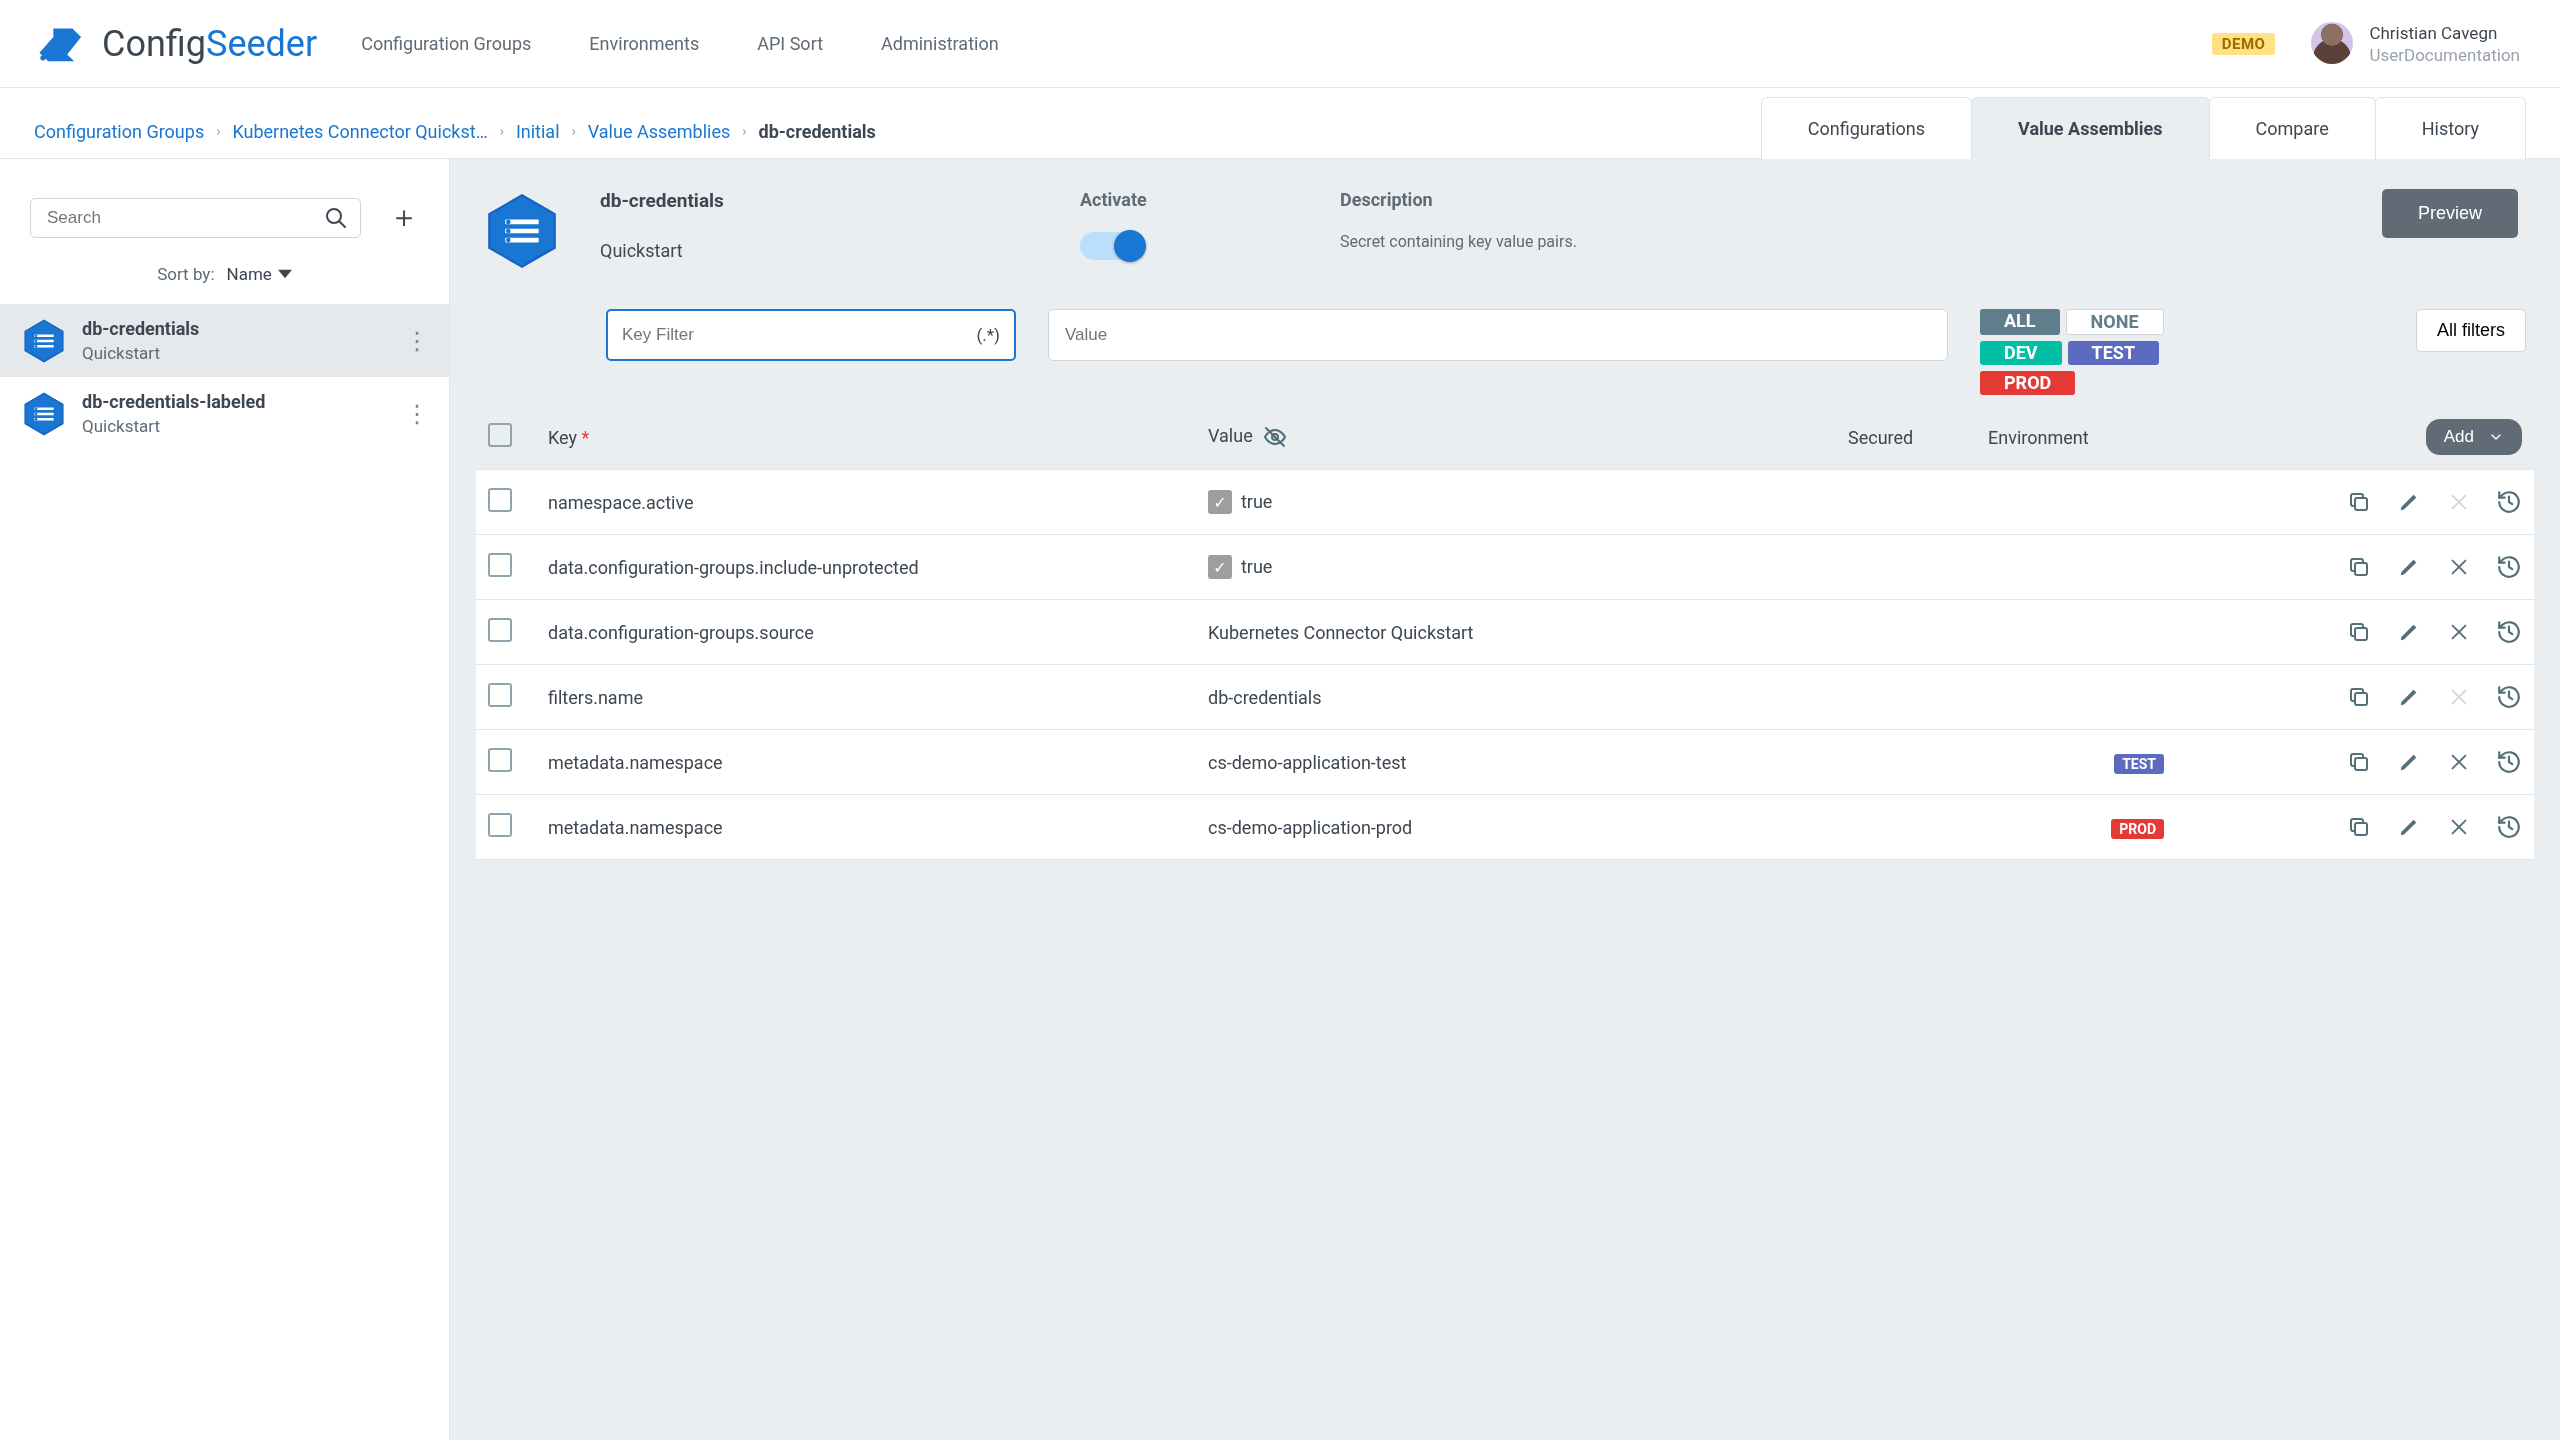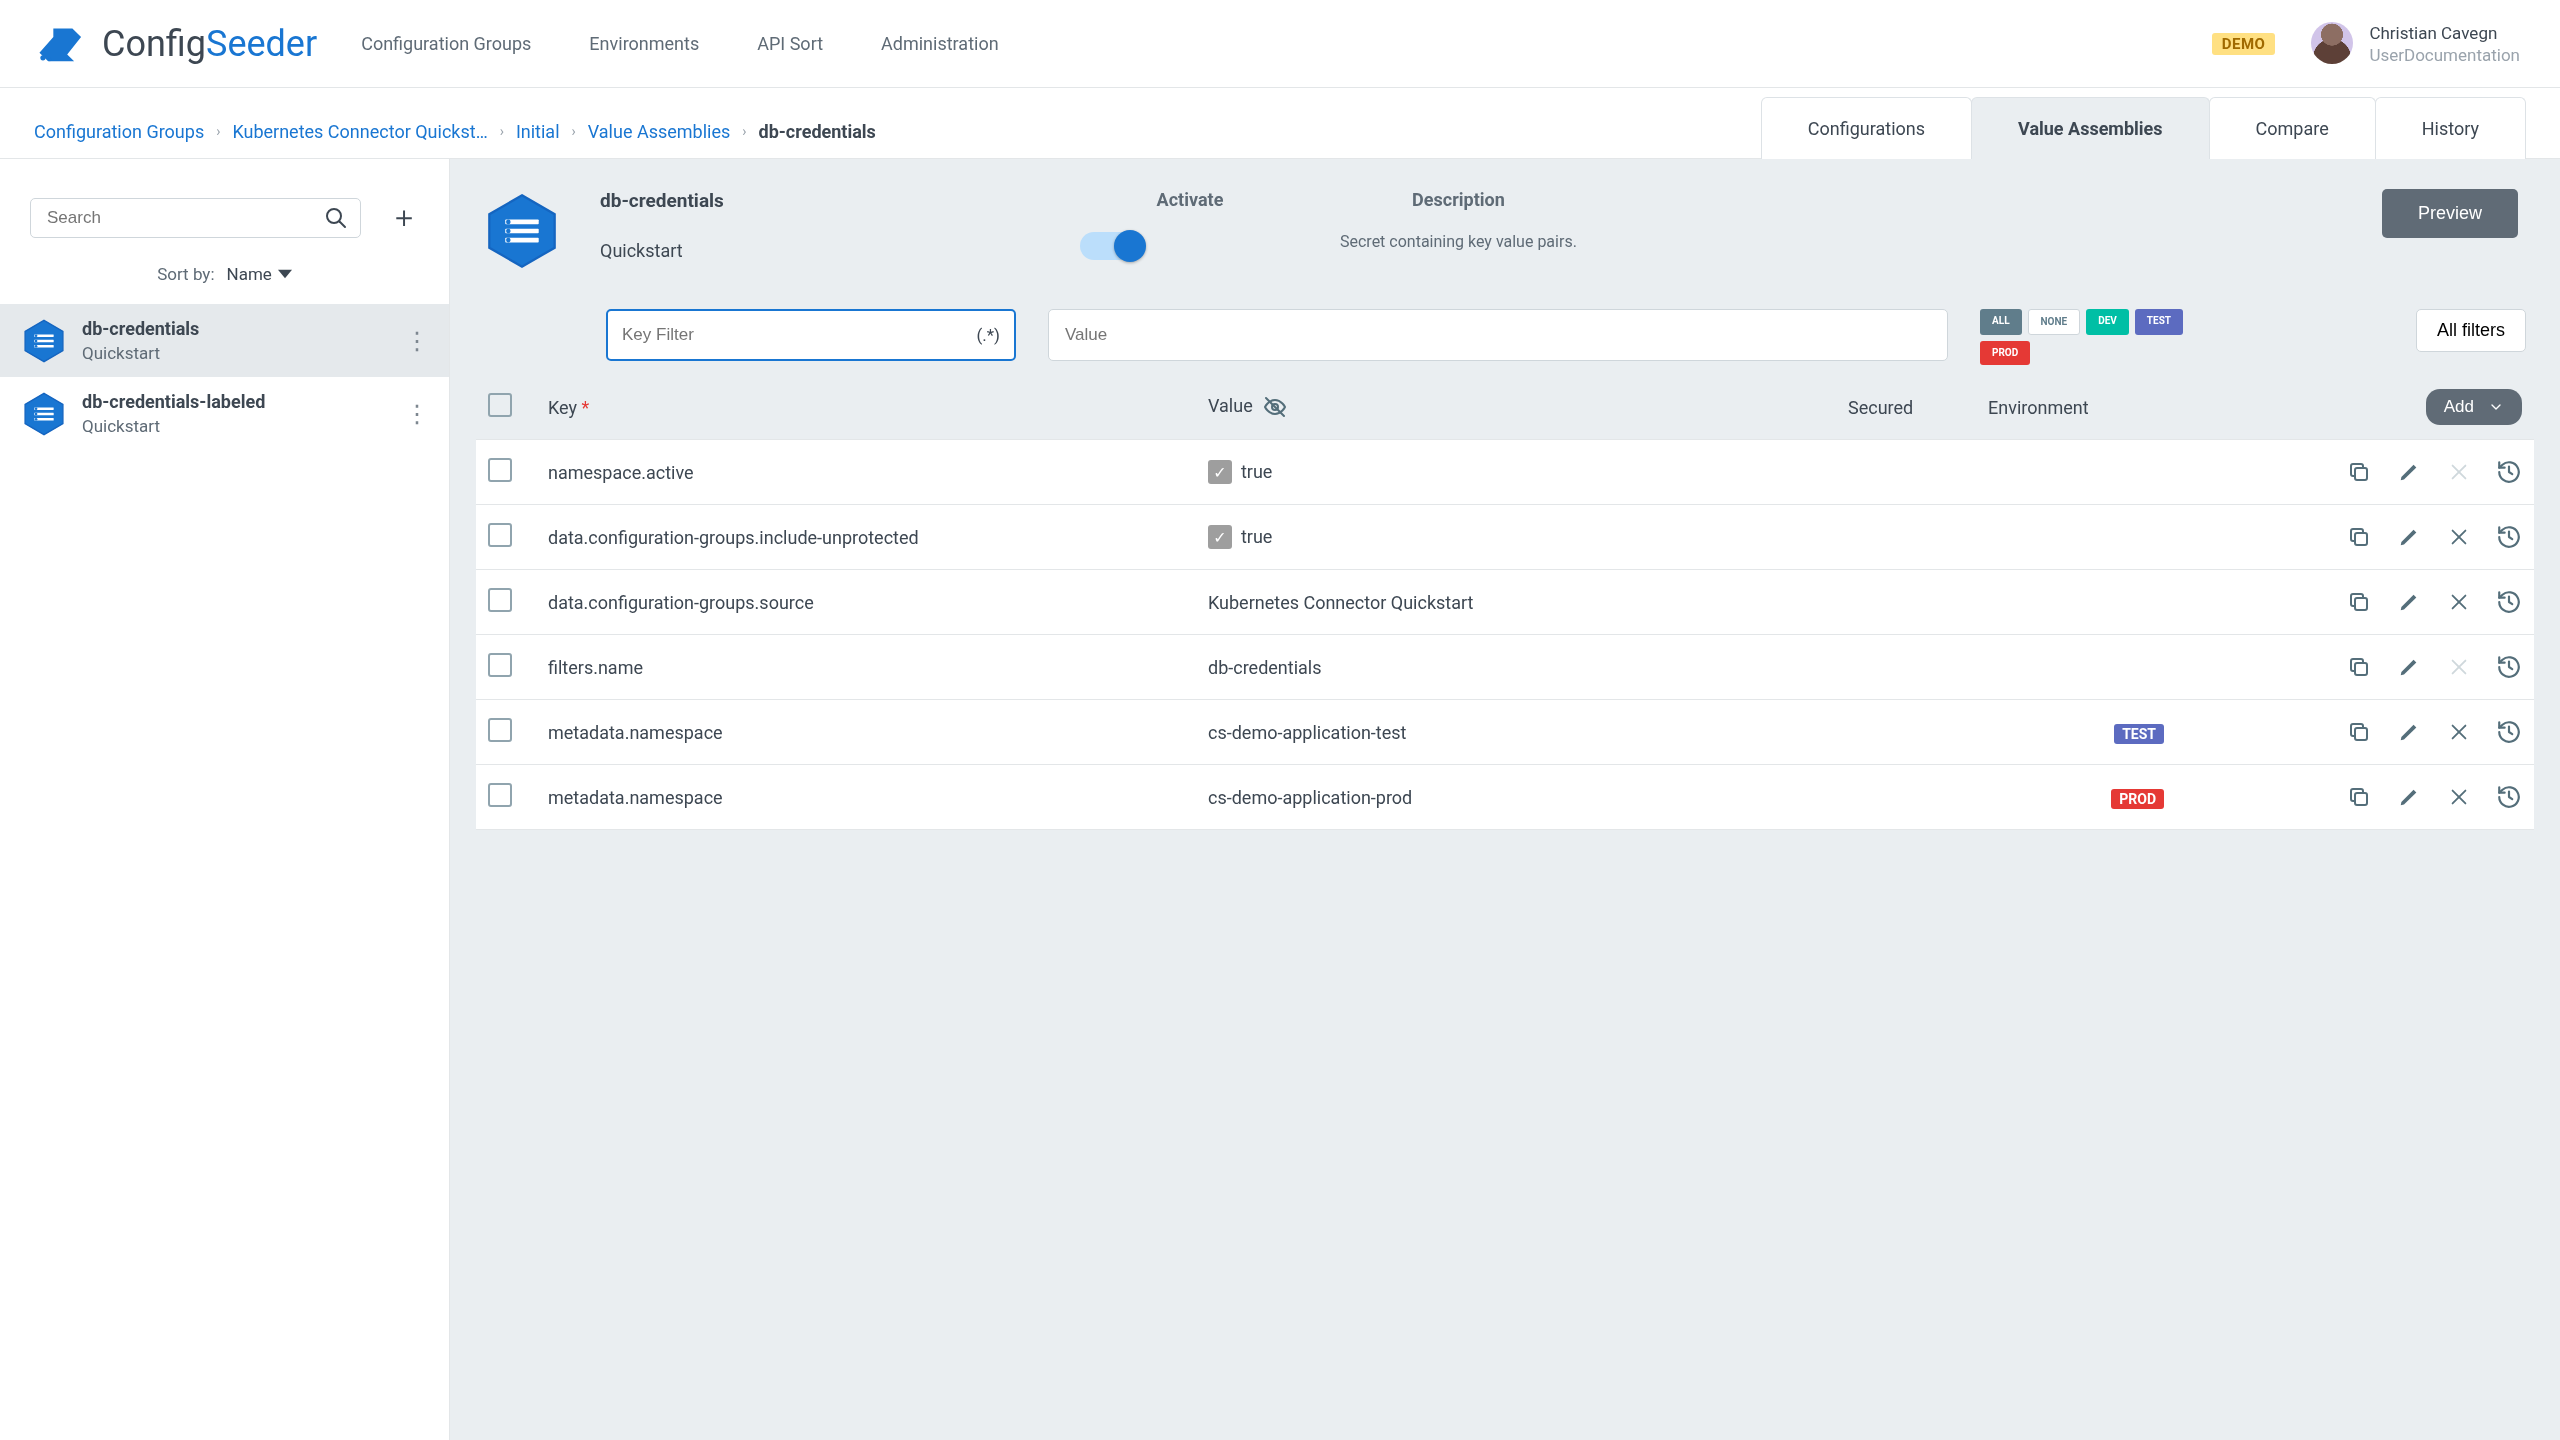--- a/index.html
+++ b/index.html
@@ -47,36 +47,36 @@
 .side-item .t1 { font-weight:700; font-size:18px; color:#3d4752; }
 .side-item .t2 { font-size:17px; color:#5f6b76; margin-top:4px; }
 .side-item .dots { margin-left:auto; color:#7d8790; font-size:24px; letter-spacing:-2px; cursor:pointer; }
 
 
 .content { flex:1; background:#eaeef1; padding:0 26px 26px; border-top:1px solid #e3e6e8; overflow:auto; }
 .page-head { display:flex; align-items:flex-start; gap:40px; padding:30px 16px 40px 8px; }
 .page-head .hex { width:76px; height:76px; flex-shrink:0; margin-top:4px; }
 .page-head .titles .h1 { font-weight:700; font-size:19px; color:#3d4752; }
 .page-head .titles .h2 { font-size:18px; color:#3d4752; margin-top:28px; }
-.head-col { display:flex; flex-direction:column; gap:22px;text-align:center; }
+.head-col { display:flex; flex-direction:column; gap:22px; }
 .head-col .lbl { font-weight:700; font-size:18px; color:#5f6b76; }
 .head-col .val { font-size:16px; color:#5f6b76; }
 .toggle { width:64px; height:28px; background:#bbdefb; border-radius:20px; position:relative; cursor:pointer; }
 .toggle .knob { position:absolute; right:-2px; top:-2px; width:32px; height:32px; background:#1976d2; border-radius:50%; box-shadow:0 1px 3px rgba(0,0,0,0.3); }
 .preview-btn { margin-left:auto; background:#606b76; color:#fff; border:none; border-radius:5px; padding:14px 36px; font-size:18px; cursor:pointer; }
 
 
 .tabletop { display:flex; align-items:flex-start; gap:32px; padding:0 8px 10px; }
 .keyfilter { width:410px; height:52px; border:2px solid #1976d2; border-radius:5px; display:flex; align-items:center; padding:0 14px; background:#fff; }
 .keyfilter input { flex:1; border:none; outline:none; font-size:17px; }
 .keyfilter .regex { font-size:17px; color:#3d4752; }
 .valuefilter { width:900px; height:52px; border:1px solid #cfd6db; border-radius:5px; background:#fff; display:flex; align-items:center; padding:0 16px; }
 .valuefilter input { flex:1; border:none; outline:none; font-size:17px; }
 .env-chips { display:flex; gap:6px; flex-wrap:wrap; width:220px; align-content:flex-start; }
-.chip { font-size:10px; font-weight:700; padding:2px 12px; border-radius:3px; color:#fff; cursor:pointer; line-height:20px; }
+.chip { font-size:18px; font-weight:700; padding:2px 24px; border-radius:3px; color:#fff; cursor:pointer; line-height:20px; }
 .chip.all{background:#607d8b;} .chip.none{background:#fff;color:#607d8b;border:1px solid #cfd6db;} .chip.dev{background:#00bfa5;} .chip.test{background:#5c6bc0;} .chip.prod{background:#e53935;}
 .allfilters { border:1px solid #cfd6db; background:#fff; border-radius:5px; padding:10px 20px; font-size:18px; cursor:pointer; margin-left:auto; }
 
 
 .dtable { width:100%; border-collapse:collapse; }
 .dtable th { text-align:left; font-weight:400; font-size:18px; color:#3d4752; padding:14px 12px; }
 .dtable th.key .req{color:#e53935;}
 .dtable tbody tr { background:#fff; border-bottom:1px solid #e3e6e8; }
 .dtable tbody tr:first-child { border-top:1px solid #e3e6e8; }
 .dtable td { padding:18px 12px; font-size:18px; color:#3d4752; vertical-align:middle; }

